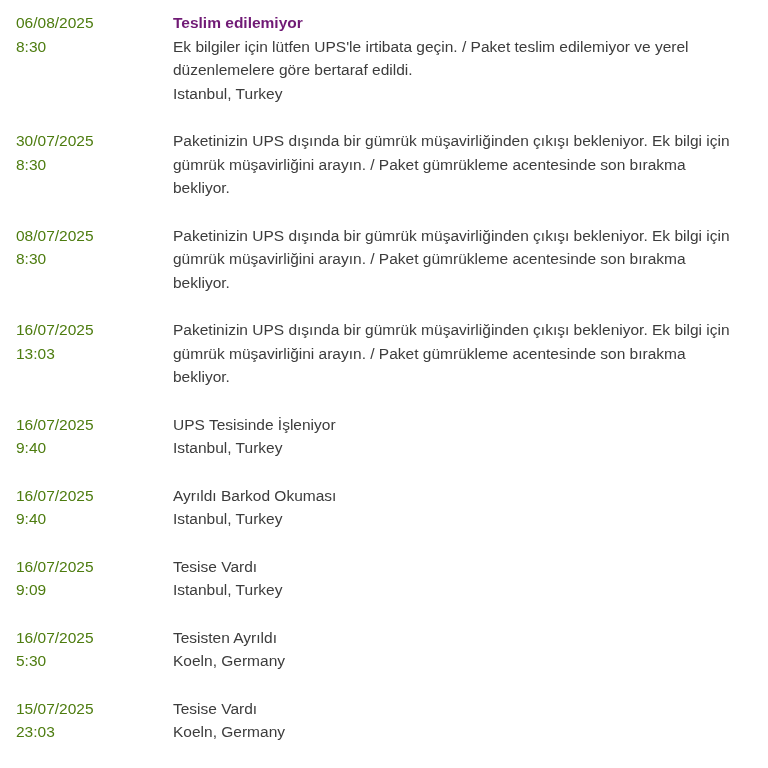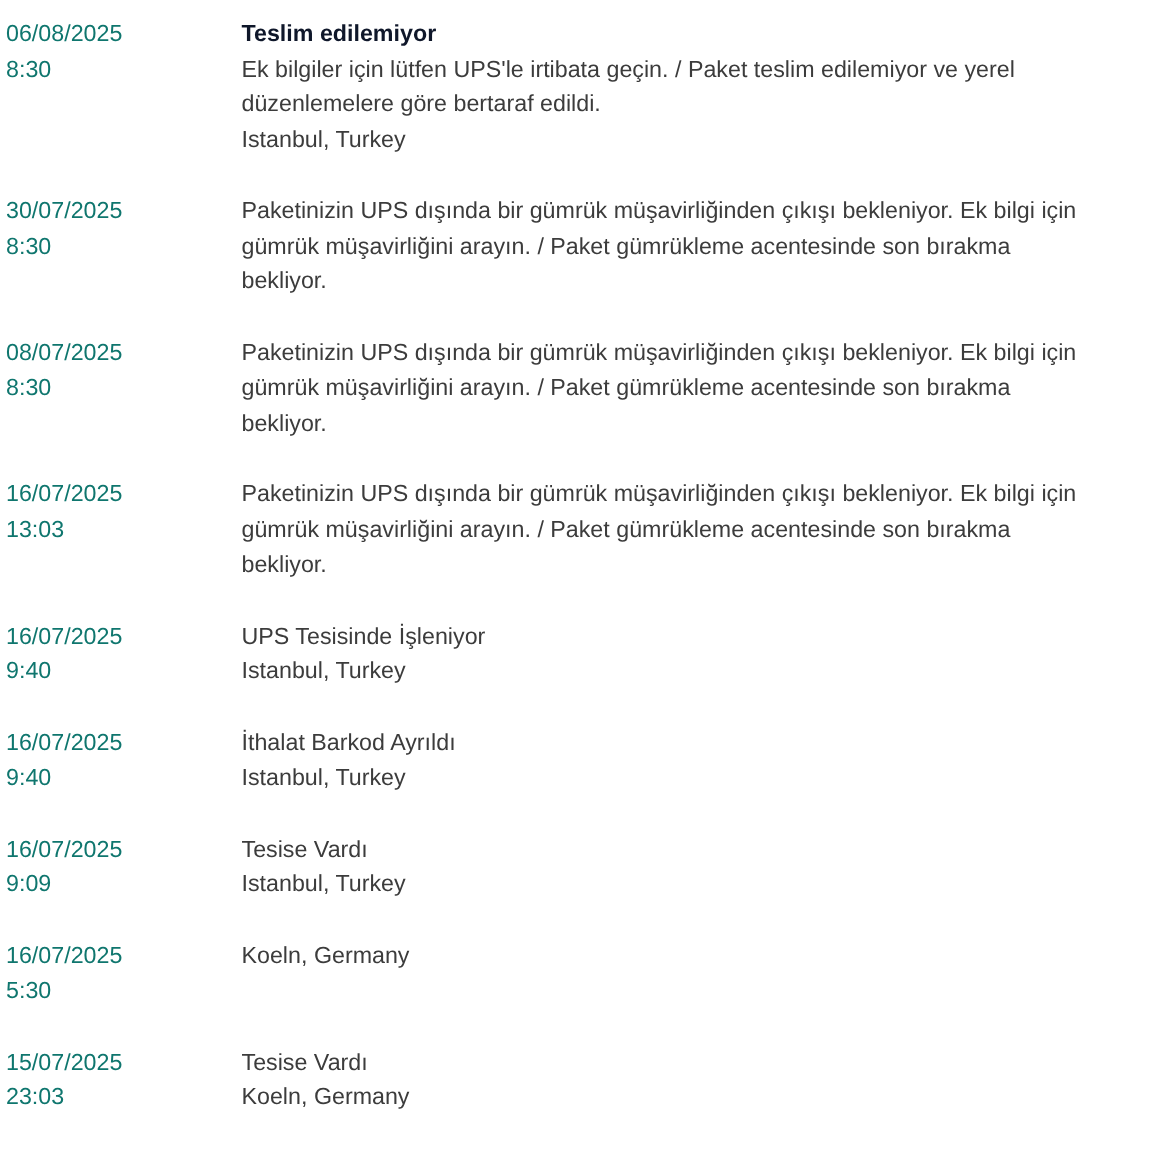--- a/index.html
+++ b/index.html
@@ -10,29 +10,29 @@
       font-size: 15.5px;
       line-height: 23.5px;
     }
     .timeline { position: relative; padding-top: 11px; }
     .event {
       display: flex;
       margin-bottom: 24px;
     }
     .when {
       width: 157px;
-      padding-left: 4px;
+      padding-left: 16px;
       flex: none;
-      color: #0f766e;
+      color: #4d7c0f;
     }
     .what {
       width: 560px;
       flex: none;
     }
-    .status { font-weight: bold; color: #0f172a; }
+    .status { font-weight: bold; color: #701a75; }
     .line { display: block; }
   </style>
 </head>
 <body>
 
 <div class="timeline">
 
   <div class="event">
     <div class="when">
       <span class="line">06/08/2025</span>
@@ -85,21 +85,21 @@
       <span class="line">Istanbul, Turkey</span>
     </div>
   </div>
 
   <div class="event">
     <div class="when">
       <span class="line">16/07/2025</span>
       <span class="line">9:40</span>
     </div>
     <div class="what">
-      <span class="line">İthalat Barkod Ayrıldı</span>
+      <span class="line">Ayrıldı Barkod Okuması</span>
       <span class="line">Istanbul, Turkey</span>
     </div>
   </div>
 
   <div class="event">
     <div class="when">
       <span class="line">16/07/2025</span>
       <span class="line">9:09</span>
     </div>
     <div class="what">
@@ -107,20 +107,21 @@
       <span class="line">Istanbul, Turkey</span>
     </div>
   </div>
 
   <div class="event">
     <div class="when">
       <span class="line">16/07/2025</span>
       <span class="line">5:30</span>
     </div>
     <div class="what">
+      <span class="line">Tesisten Ayrıldı</span>
       <span class="line">Koeln, Germany</span>
     </div>
   </div>
 
   <div class="event">
     <div class="when">
       <span class="line">15/07/2025</span>
       <span class="line">23:03</span>
     </div>
     <div class="what">

